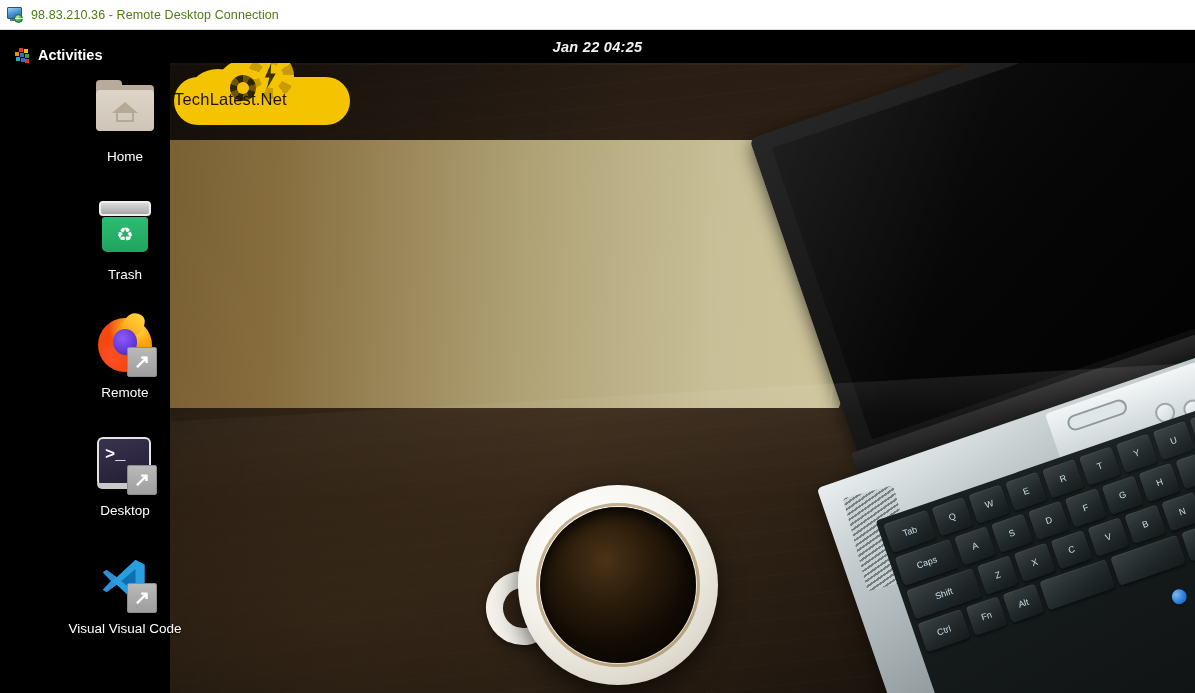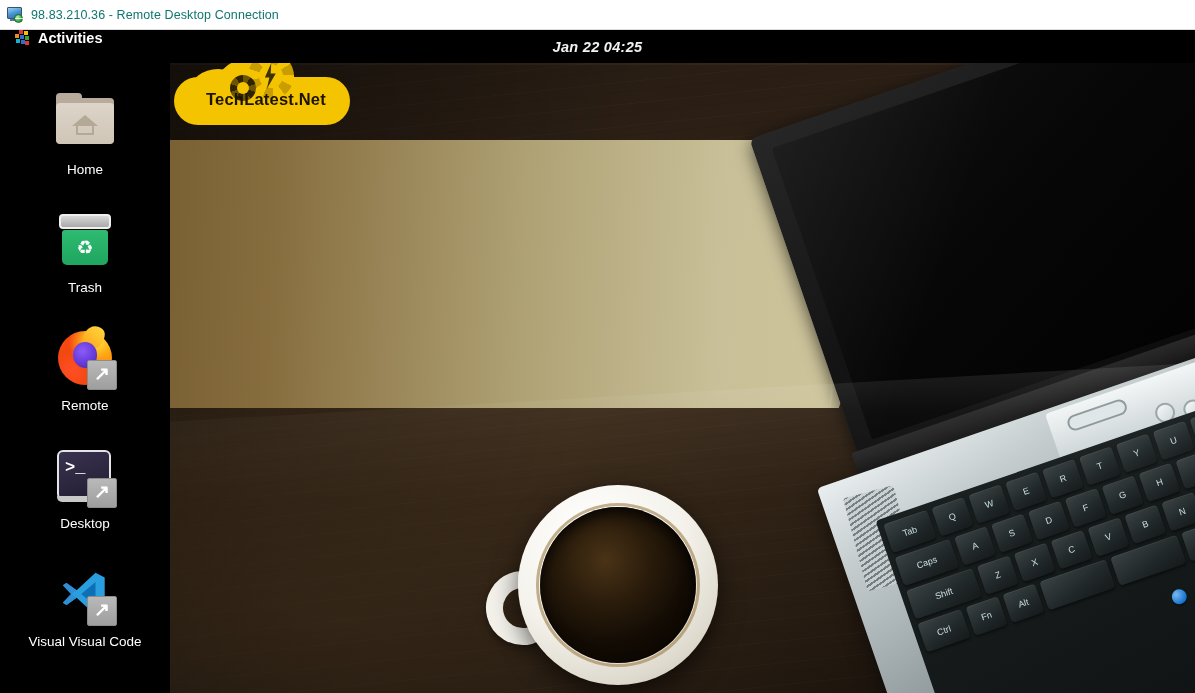--- a/index.html
+++ b/index.html
@@ -31,31 +31,31 @@
   #rdp-icon .globe{
     position:absolute; left:7px; top:7px; width:9px; height:9px;
     border-radius:50%; background:radial-gradient(circle at 35% 30%,#bdf0a8,#2f9e3f 70%);
     border:1px solid #1d6b28;
   }
   #rdp-icon .globe::after{
     content:""; position:absolute; left:0; top:3px; width:9px; height:1px;
     background:rgba(255,255,255,.75);
   }
   #title-text{
-    font-size:12.5px; color:#0f766e; letter-spacing:.1px; white-space:nowrap;
+    font-size:12.5px; color:#4d7c0f; letter-spacing:.1px; white-space:nowrap;
   }
 
   
   #topbar{
     position:absolute; left:0; top:30px; width:1195px; height:33px;
     background:#000000; color:#ffffff;
     display:flex; align-items:center;
   }
   #activities-btn{
-    display:flex; align-items:flex-start; gap:8px;
+    display:flex; align-items:flex-end; gap:8px;
     height:33px; padding:0 10px 0 14px; cursor:pointer;
   }
   #gnome-logo{
     position:relative; width:16px; height:15px; flex:0 0 auto;
   }
   #gnome-logo i{ position:absolute; width:4px; height:4px; display:block; }
   .lg-r{background:#e0342c;} .lg-b{background:#2d6fd0;}
   .lg-y{background:#f2c005;} .lg-g{background:#37a13a;}
   .lg-o{background:#ef8a1b;} .lg-t{background:#17b2c6;}
 
@@ -281,37 +281,38 @@
     background:conic-gradient(#6d5400 0 10%, #2e2400 10% 20%, #6d5400 20% 30%, #2e2400 30% 40%,
                #6d5400 40% 50%, #2e2400 50% 60%, #6d5400 60% 70%, #2e2400 70% 80%,
                #6d5400 80% 90%, #2e2400 90% 100%);
   }
   #gear-small::after{
     content:""; position:absolute; left:7px; top:7px; width:12px; height:12px;
     border-radius:50%; background:#f5c400;
   }
   #logo-text{
     position:absolute; left:0; top:29px; width:184px;
-    text-align:center;
-    font-size:16.5px; font-weight:700; color:#1c1400;
+    text-align:left;
+    font-size:16.5px; font-weight:400; color:#1c1400;
     letter-spacing:.2px;
     font-family:"Liberation Sans", sans-serif;
   }
 
   
   #icon-column{
     position:absolute; left:0; top:0; width:170px; height:630px;
     background:#000000;
     padding-top:8px;
   }
   .dicon{
     width:170px; height:118px;
     display:flex; flex-direction:column; align-items:center;
-    justify-content:center;
+    justify-content:flex-start;
     cursor:pointer;
+    margin-left:40px;
   }
   .dicon .glyph{
     width:64px; height:64px; position:relative; margin-top:6px;
   }
   .dicon .dlabel{
     margin-top:8px; font-size:13.5px; color:#ffffff;
     text-align:center; max-width:160px;
     text-shadow:0 1px 2px rgba(0,0,0,.9);
   }
 

